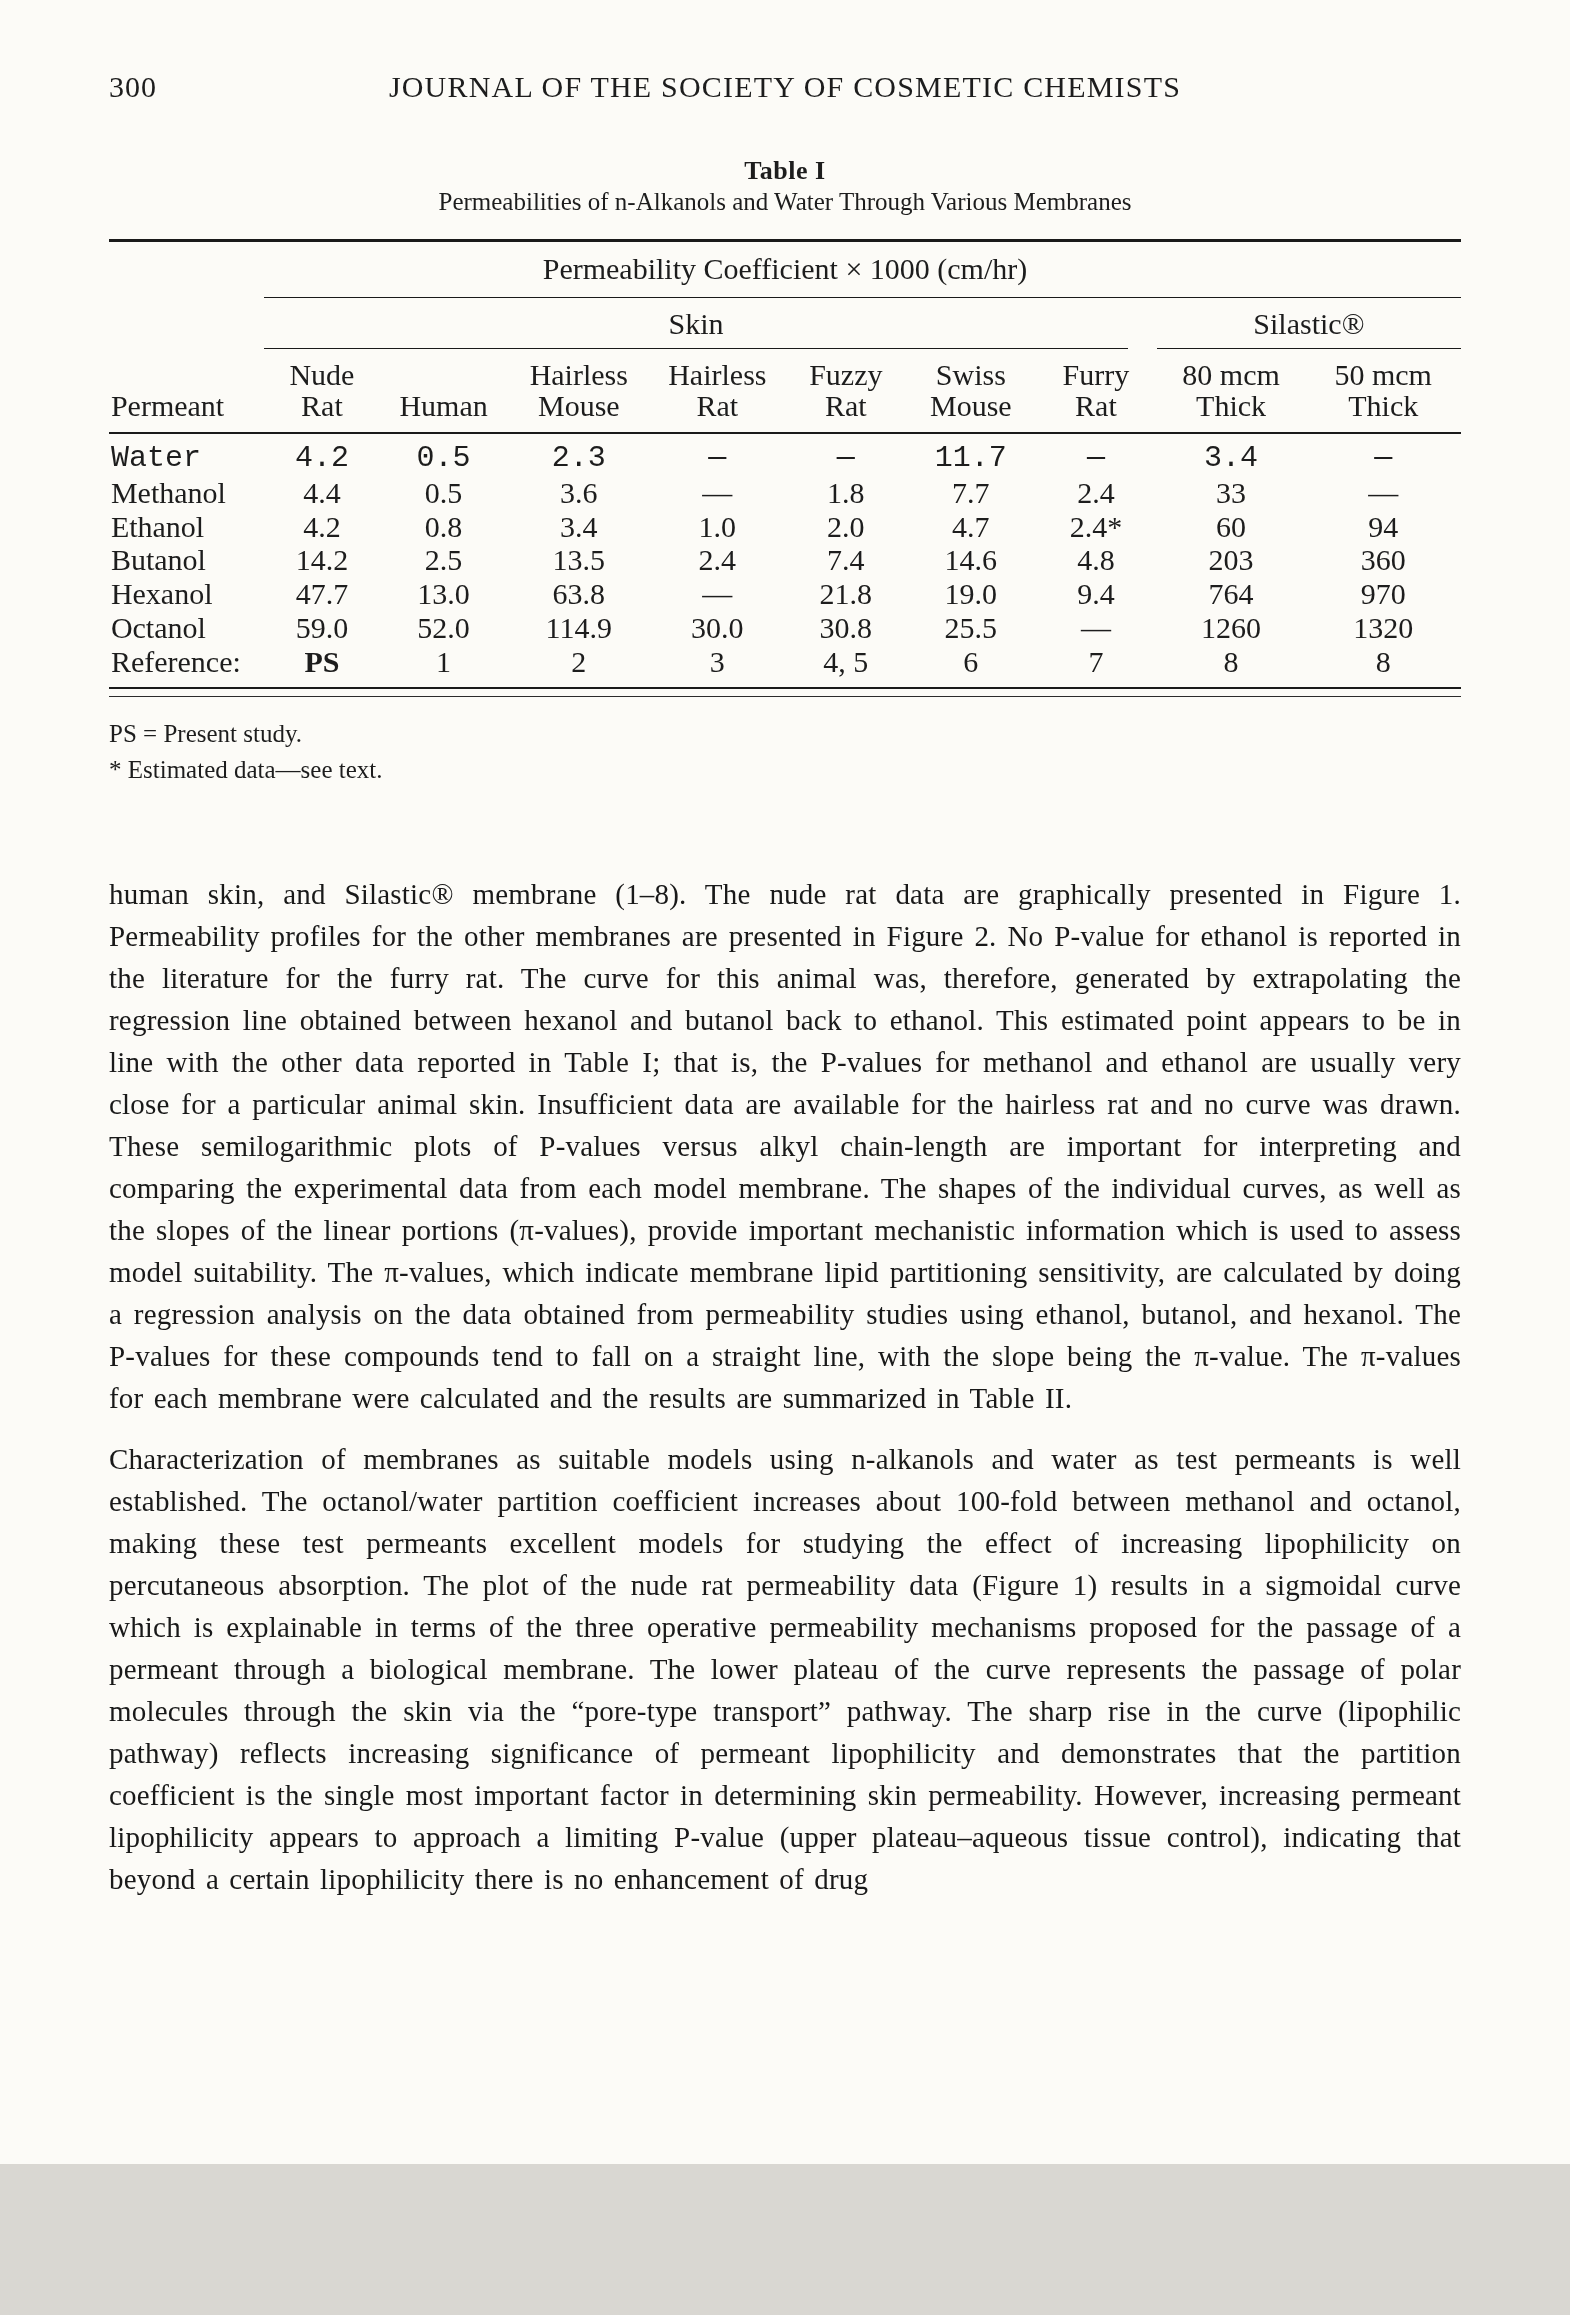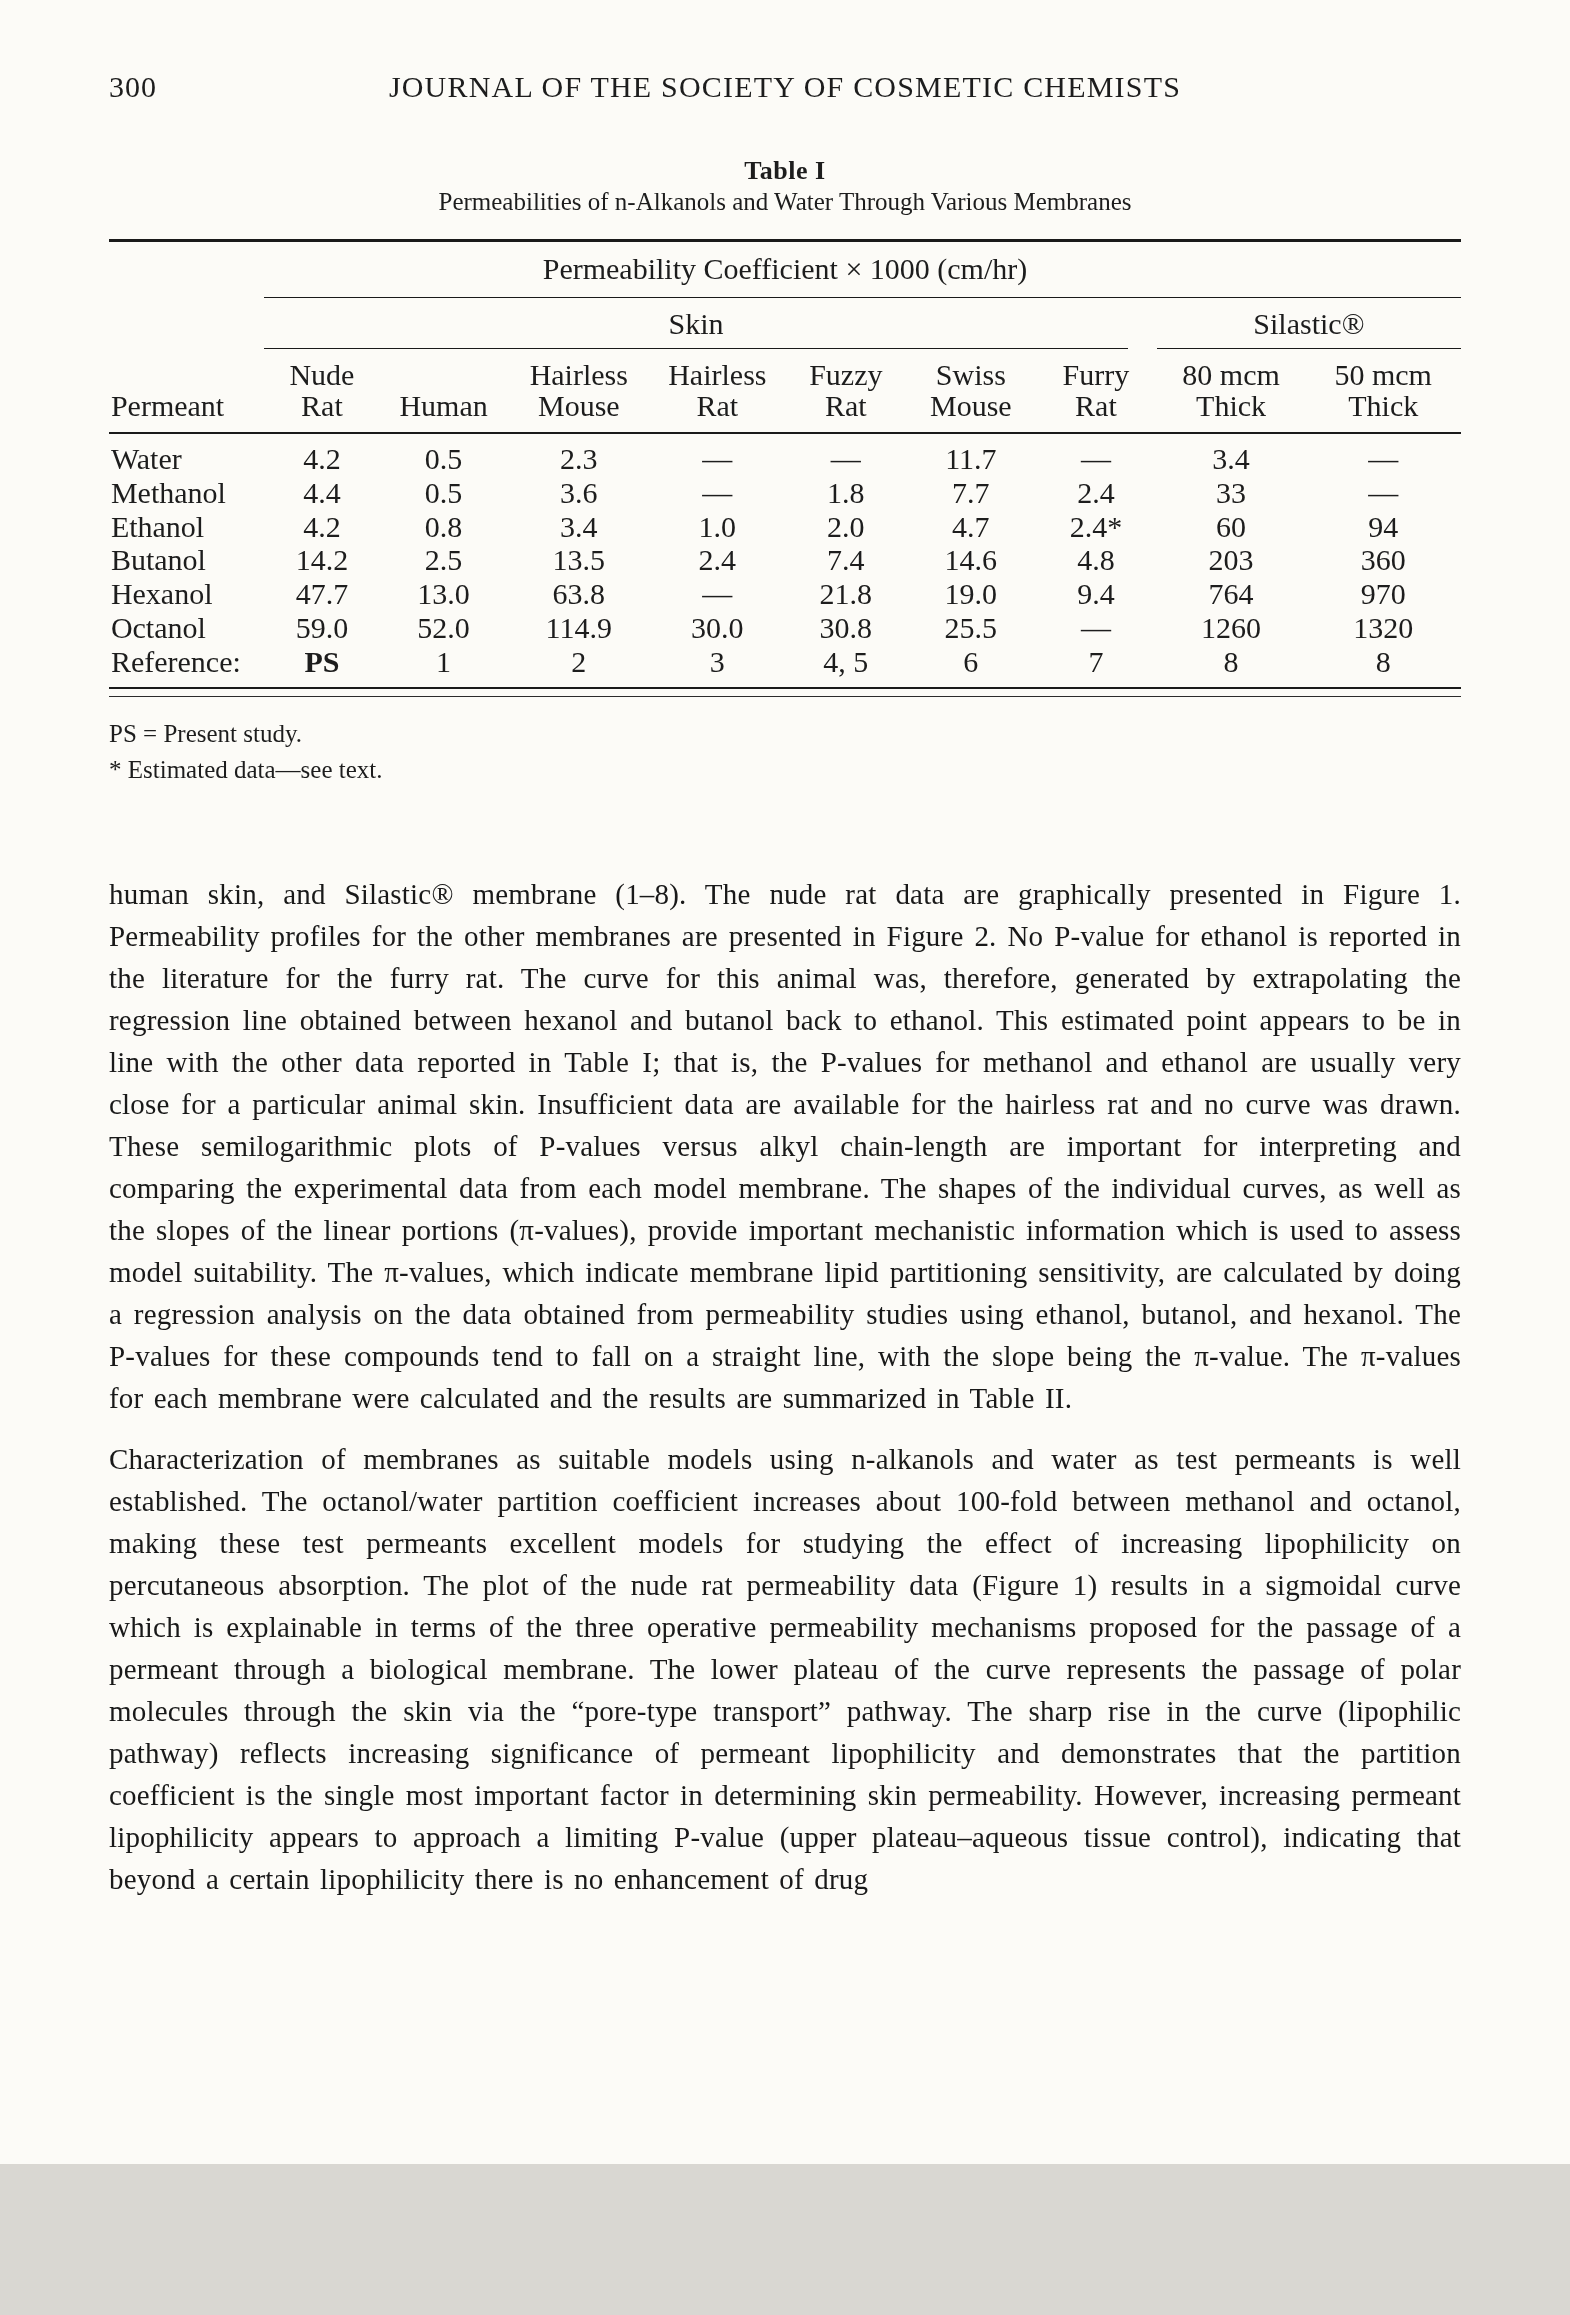--- a/index.html
+++ b/index.html
@@ -61,21 +61,21 @@
     line-height:31px;
   }
   .col-header-row th.first { text-align:left; padding-left:1.9px; }
 
   .perm-table tbody td {
     text-align:center;
     padding:2.4px 3.9px;
     line-height:29px;
   }
   .perm-table tbody td.first { text-align:left; padding-left:1.9px; }
-  .perm-table tbody tr:first-child td { padding-top:10.6px; }
+  .perm-table tbody tr:first-child td { padding-top:10.6px;font-family:Liberation Mono, monospace; }
   .perm-table tbody tr:last-child td  { padding-bottom:11px; }
   .perm-table tbody td.bold { font-weight:bold; }
 
   .table-underline { border-top:1.9px solid #2b2b2b; margin-top:6.8px; }
 
   .footnotes { margin-top:19.3px; font-size:25px; line-height:36px; }
 
   
   .body-text { margin-top:85px; }
   .para {

